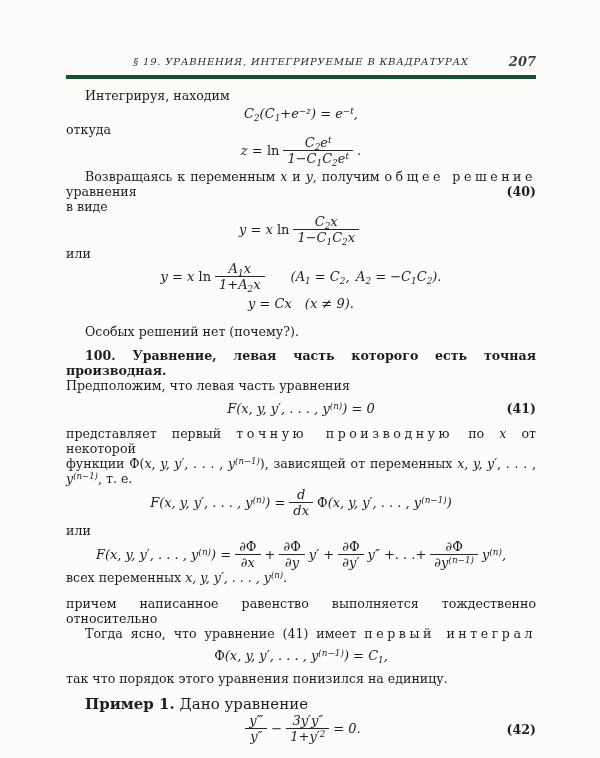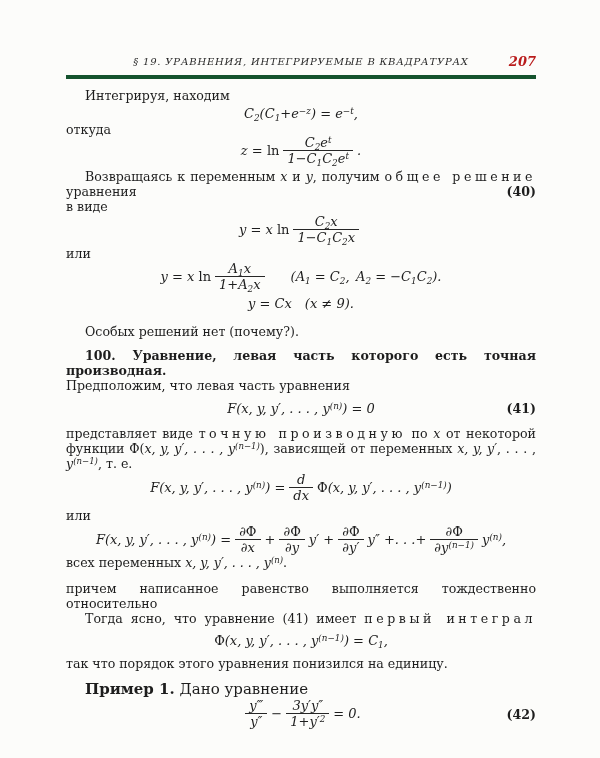--- a/index.html
+++ b/index.html
@@ -22,21 +22,21 @@
     height:15px;
     font-style:italic;
   }
   .htitle{
     display:block;text-align:center;
     font-size:10px;letter-spacing:.8px;
     color:#2a2a2a;white-space:nowrap;
   }
   .hpage{
     position:absolute;right:0;top:-2px;
-    font-size:13px;font-weight:bold;color:#b91c1c;
+    font-size:13px;font-weight:bold;color:#404040;
   }
   
   .ln{
     font-size:12.6px;line-height:15px;
     white-space:nowrap;
   }
   .ln.just{white-space:normal;text-align:justify;text-align-last:justify;}
   .ind{text-indent:19px;}
   .bold{font-weight:bold;}
   .small{font-size:15px;}
@@ -115,21 +115,21 @@
 
   <div class="ln ind just bold mt9"><span>100. Уравнение, левая часть которого есть точная производная.</span></div>
   <div class="ln"><span>Предположим, что левая часть уравнения</span></div>
 
   <div class="eq mt8">
     <span>F(x, y, y′, . . . , y<sup>(n)</sup>) = 0</span>
     <b class="eqnum">(41)</b>
   </div>
 
   <div class="ln just mt9">
-    <span>представляет виде</span>
+    <span>представляет первый</span>
     <span class="sp">точную производную</span>
     <span>по <i>x</i> от некоторой</span>
   </div>
   <div class="ln just"><span>функции Φ(<i>x, y, y′, . . . , y<sup>(n−1)</sup></i>), зависящей от переменных <i>x, y, y′</i>, . . . ,</span></div>
   <div class="ln"><span><i>y<sup>(n−1)</sup></i>, т. е.</span></div>
 
   <div class="eq mt3">
     <span>F(x, y, y′, . . . , y<sup>(n)</sup>) =</span><span class="frac"><span class="fn">d</span><span class="fd">dx</span></span><span><span class="rm">Φ</span>(x, y, y′, . . . , y<sup>(n−1)</sup>)</span>
   </div>
 

